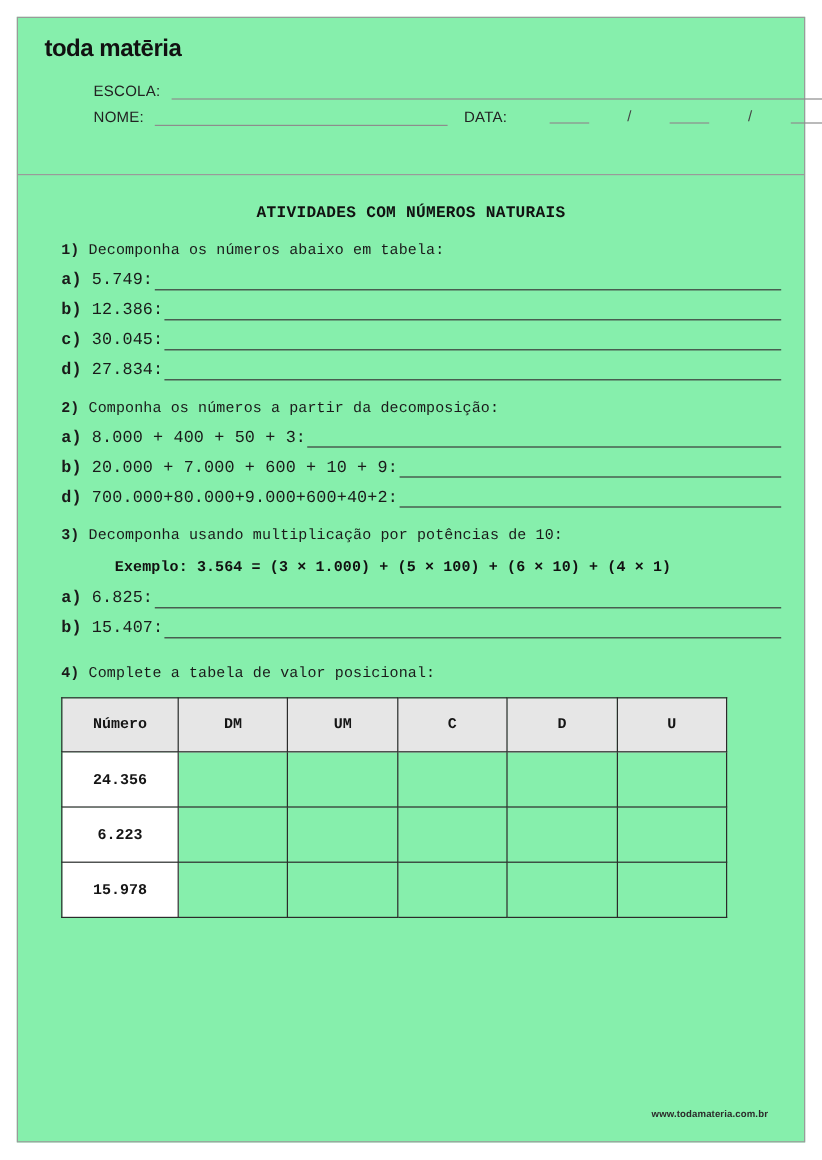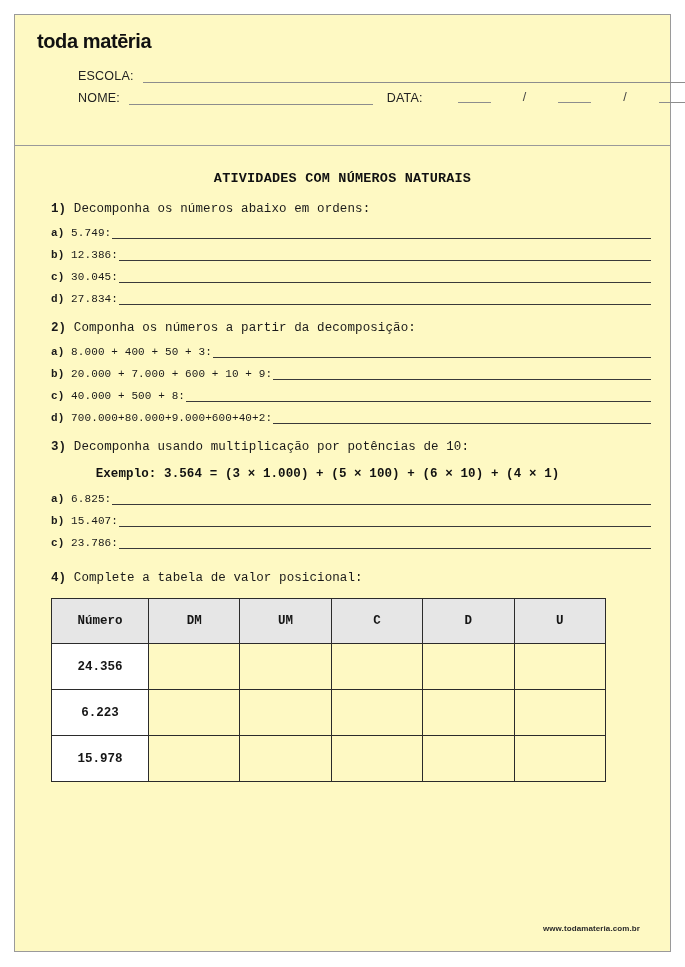--- a/index.html
+++ b/index.html
@@ -15,21 +15,21 @@
     overflow: hidden;
   }
   .page {
     position: absolute;
     left: 14px;
     top: 14px;
     width: 657px;
     height: 938px;
     border: 1px solid #9a9a9a;
     box-sizing: border-box;
-    background: #fef9c3;
+    background: #86efac;
   }
   
   .header {
     position: relative;
     height: 131px;
     border-bottom: 1px solid #9a9a9a;
     box-sizing: border-box;
   }
   .logo {
     position: absolute;
@@ -100,21 +100,21 @@
     color: #1a1a1a;
     letter-spacing: 0.1px;
   }
   .q-num { font-weight: bold; }
   .item {
     display: flex;
     align-items: flex-end;
     margin: 0 0 0 36px;
     padding-top: 9px;
     width: 600px;
-    font-size: 11px;
+    font-size: 14px;
     letter-spacing: 0.1px;
   }
   .item-label {
     white-space: nowrap;
     color: #1a1a1a;
   }
   .item-label b { font-weight: bold; }
   .answer-rule {
     flex: 1 1 auto;
     border-bottom: 1.3px solid #3a3a3a;
@@ -191,21 +191,21 @@
     </div>
   </div>
 
   <div class="content">
 
     <div class="title">ATIVIDADES COM NÚMEROS NATURAIS</div>
 
     <div class="section">
       <div class="q-prompt">
         <span class="q-num">1)</span>
-        <span>Decomponha os números abaixo em ordens:</span>
+        <span>Decomponha os números abaixo em tabela:</span>
       </div>
       <div class="item">
         <span class="item-label"><b>a)</b> <span>5.749:</span></span>
         <span class="answer-rule"></span>
       </div>
       <div class="item">
         <span class="item-label"><b>b)</b> <span>12.386:</span></span>
         <span class="answer-rule"></span>
       </div>
       <div class="item">
@@ -225,45 +225,37 @@
       </div>
       <div class="item">
         <span class="item-label"><b>a)</b> <span>8.000 + 400 + 50 + 3:</span></span>
         <span class="answer-rule"></span>
       </div>
       <div class="item">
         <span class="item-label"><b>b)</b> <span>20.000 + 7.000 + 600 + 10 + 9:</span></span>
         <span class="answer-rule"></span>
       </div>
       <div class="item">
-        <span class="item-label"><b>c)</b> <span>40.000 + 500 + 8:</span></span>
-        <span class="answer-rule"></span>
-      </div>
-      <div class="item">
         <span class="item-label"><b>d)</b> <span>700.000+80.000+9.000+600+40+2:</span></span>
         <span class="answer-rule"></span>
       </div>
     </div>
 
     <div class="section">
       <div class="q-prompt">
         <span class="q-num">3)</span>
         <span>Decomponha usando multiplicação por potências de 10:</span>
       </div>
       <div class="example">Exemplo: 3.564 = (3 × 1.000) + (5 × 100) + (6 × 10) + (4 × 1)</div>
       <div class="item">
         <span class="item-label"><b>a)</b> <span>6.825:</span></span>
         <span class="answer-rule"></span>
       </div>
       <div class="item">
         <span class="item-label"><b>b)</b> <span>15.407:</span></span>
-        <span class="answer-rule"></span>
-      </div>
-      <div class="item">
-        <span class="item-label"><b>c)</b> <span>23.786:</span></span>
         <span class="answer-rule"></span>
       </div>
     </div>
 
     <div class="section" style="margin-top:22px;">
       <div class="q-prompt">
         <span class="q-num">4)</span>
         <span>Complete a tabela de valor posicional:</span>
       </div>
 

